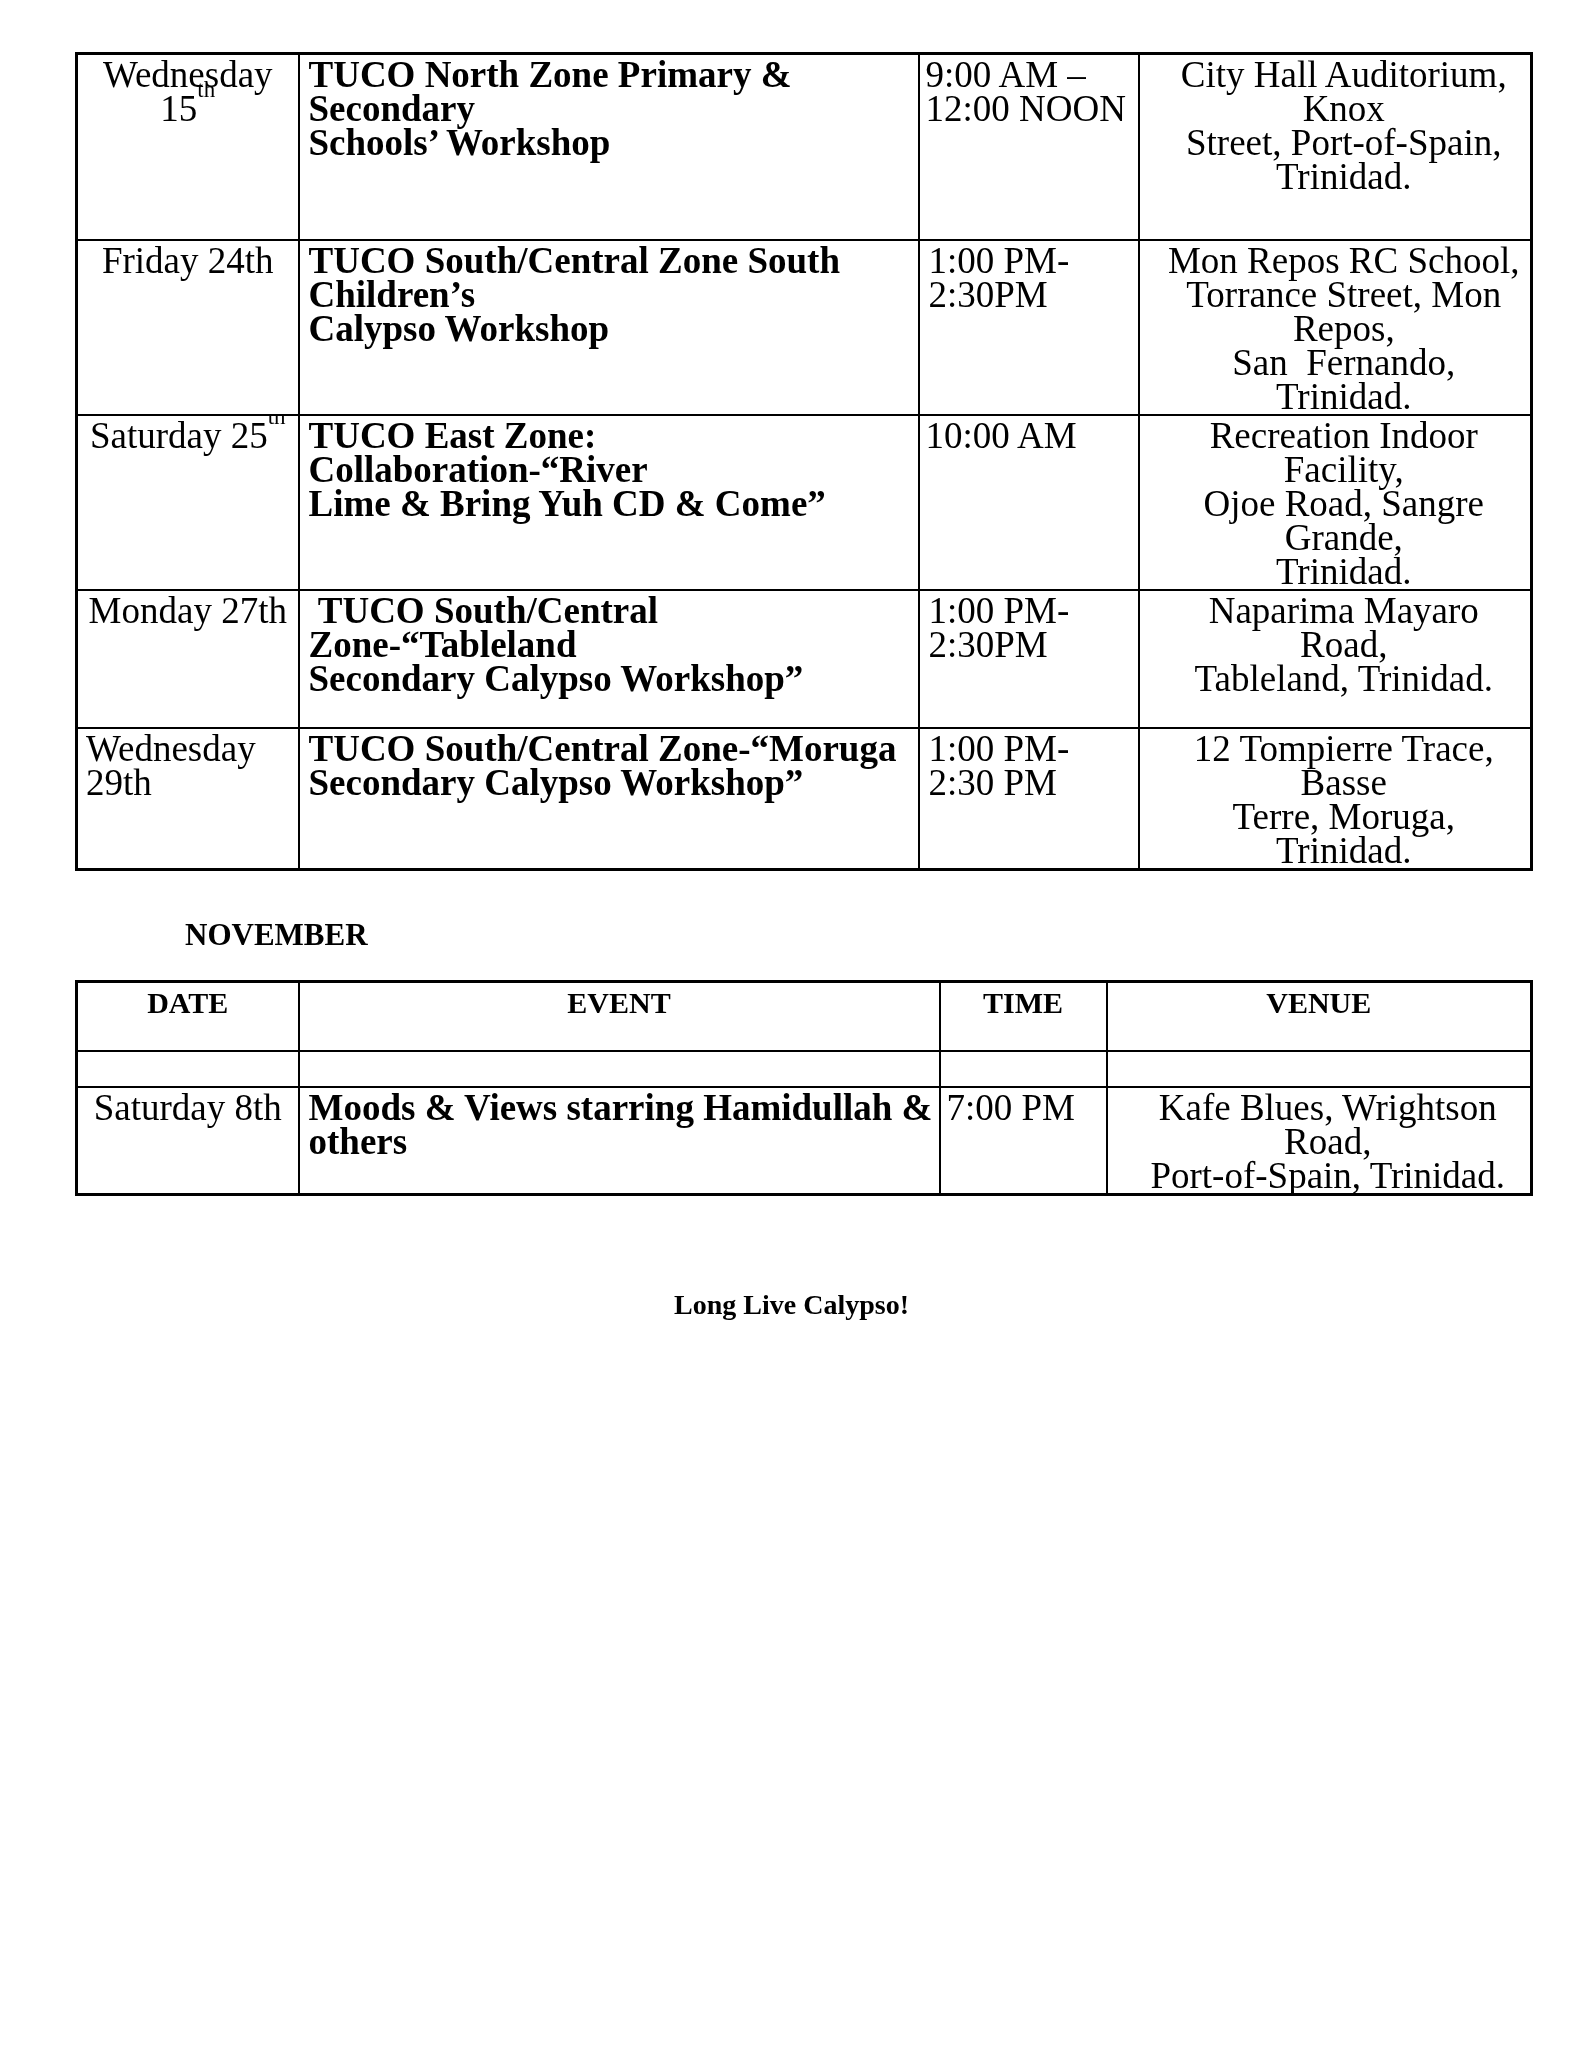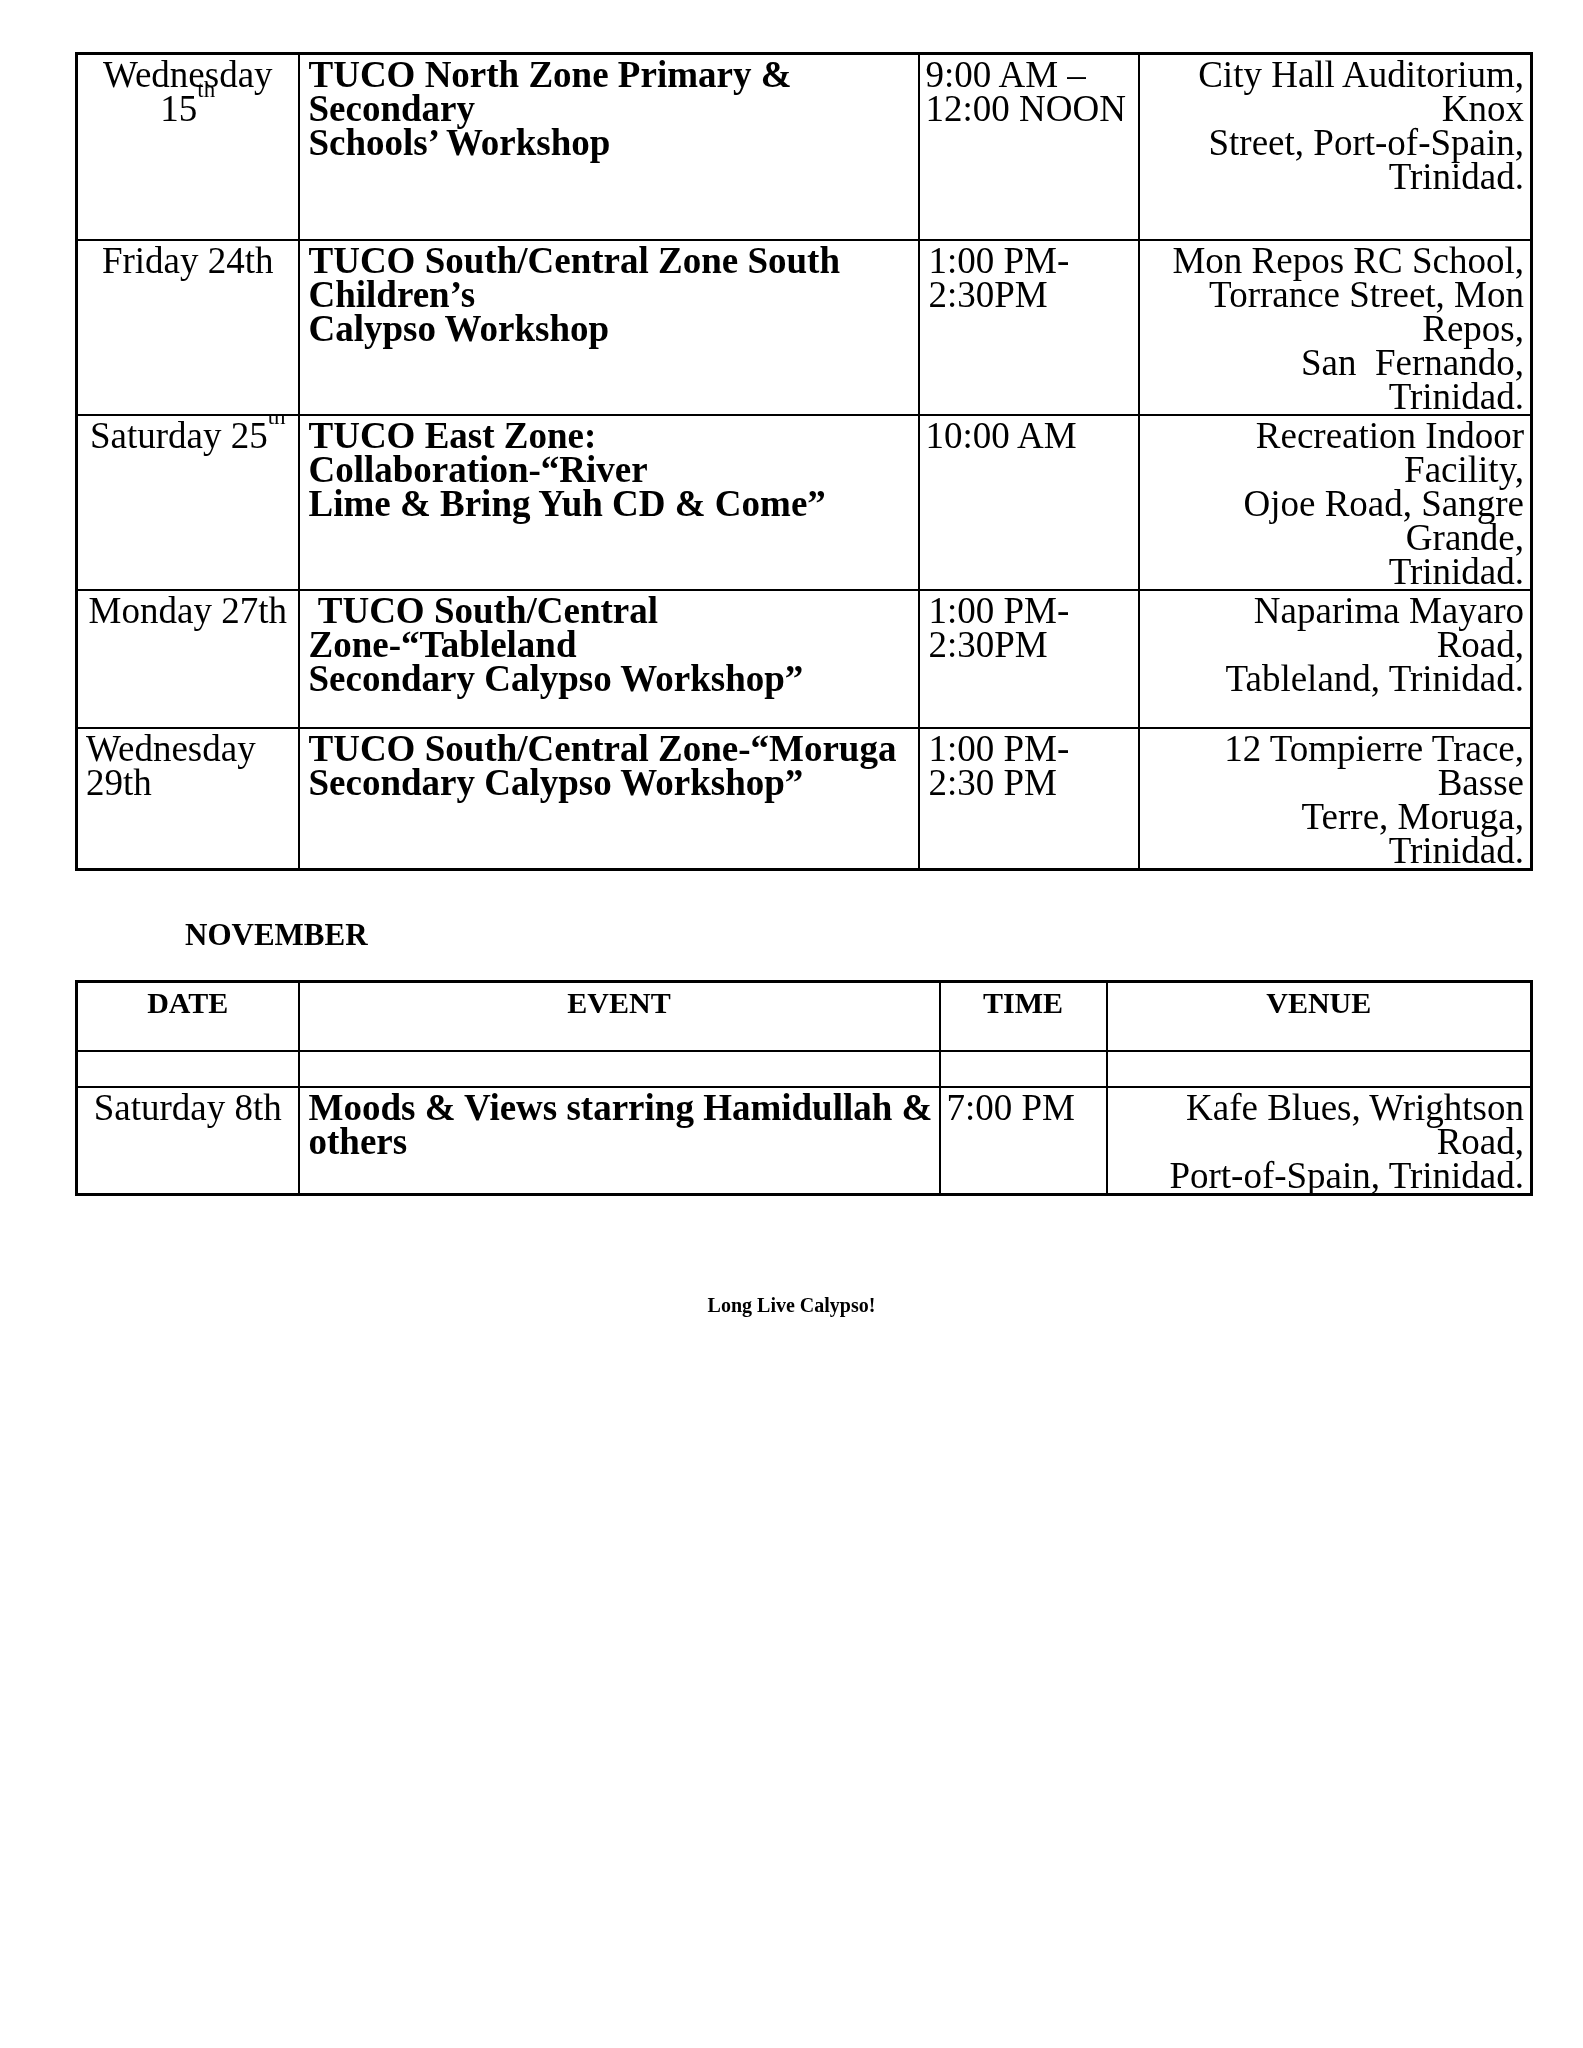--- a/index.html
+++ b/index.html
@@ -31,21 +31,21 @@
     line-height: 34px;
     padding: 3px 6px 0 6px;
     overflow: hidden;
   }
   td.date { text-align: center; }
   td.date.left { text-align: left; padding-left: 8px; }
   td.ev { font-weight: bold; text-align: left; padding-left: 9px; }
   td.ev.center { text-align: center; }
   td.time { text-align: left; }
   td.time.left { text-align: left; padding-left: 9px; }
-  td.venue { text-align: right; padding-left: 24px; }
+  td.venue { text-align: center; padding-left: 24px; }
   td.hd {
     font-weight: bold;
     text-align: center;
     font-size: 30px;
   }
   sup.sup {
     font-size: 0.62em;
     line-height: 0;
     position: relative;
     top: -0.45em;
@@ -54,21 +54,21 @@
     margin: 45px 0 0 185px;
     font-size: 31px;
     font-weight: bold;
     line-height: 38px;
     text-decoration-thickness: 3px;
     text-underline-offset: 5px;
   }
   .closing {
     margin-top: 92px;
     text-align: center;
-    font-size: 20px;
+    font-size: 28px;
     font-weight: bold;
     line-height: 34px;
   }
 </style>
 </head>
 <body>
 
 <table class="tbl t1">
   <colgroup>
     <col style="width:222px">

